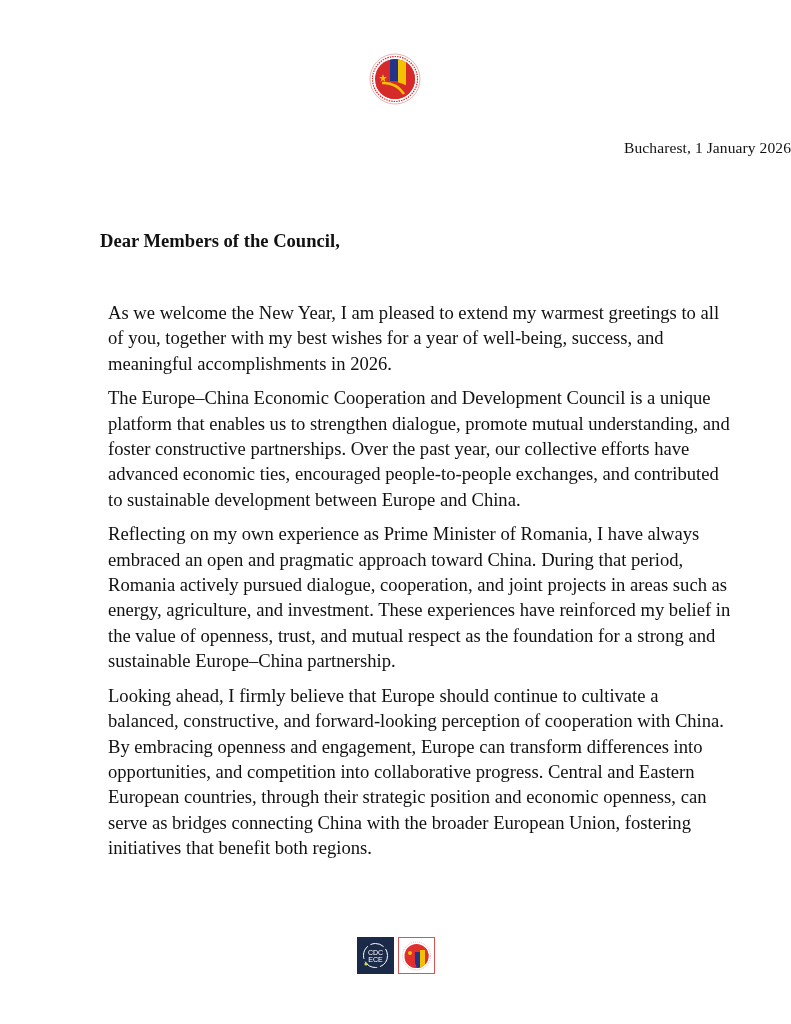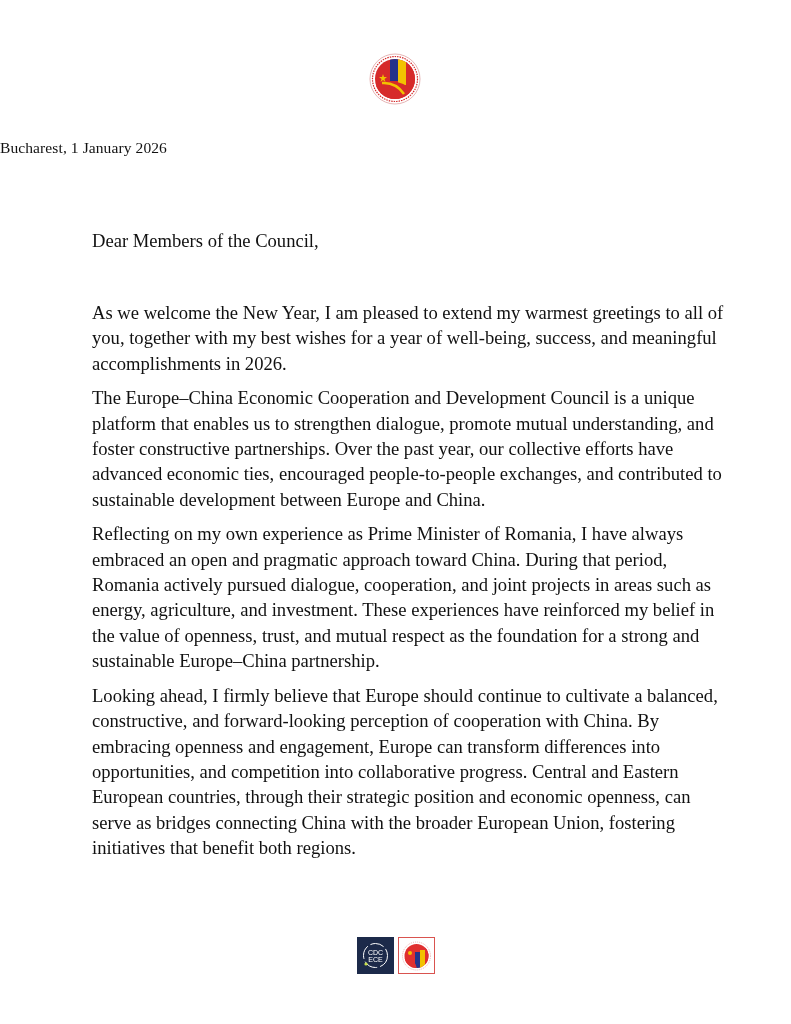--- a/index.html
+++ b/index.html
@@ -4,31 +4,31 @@
   <style>
     html, body { margin: 0; padding: 0; background: #ffffff; }
     body {
       width: 791px; height: 1024px; position: relative; overflow: hidden;
       font-family: "Liberation Serif", serif; color: #111111;
     }
     .top-logo {
       position: absolute; left: 368px; top: 52px; width: 54px; height: 54px;
     }
     .date {
-      position: absolute; left: 0; right: 0; top: 139px; text-align: left;
+      position: absolute; left: 0; right: 0; top: 139px; text-align: right;
       font-size: 15.5px; letter-spacing: 0.1px;
     }
     .salutation {
-      position: absolute; left: 92px; top: 230px; font-size: 18.6px;
+      position: absolute; left: 100px; top: 230px; font-size: 18.6px; font-weight: bold;
     }
     .body-text {
       position: absolute; left: 92px; top: 300px; width: 640px;
       font-size: 18.6px; line-height: 25.4px;
     }
-    .body-text p { margin: 0 0 9px 0; }
+    .body-text p { margin: 0 0 9px 16px; }
     .bottom-logos {
       position: absolute; left: 357px; top: 937px; height: 37px;
       display: flex; gap: 4px;
     }
     .logo-box { width: 37px; height: 37px; box-sizing: border-box; }
     .cdc-logo { background: #1c2a4a; }
     .rch-logo { border: 1px solid #d9534f; background: #fff; }
   </style>
 </head>
 <body>

